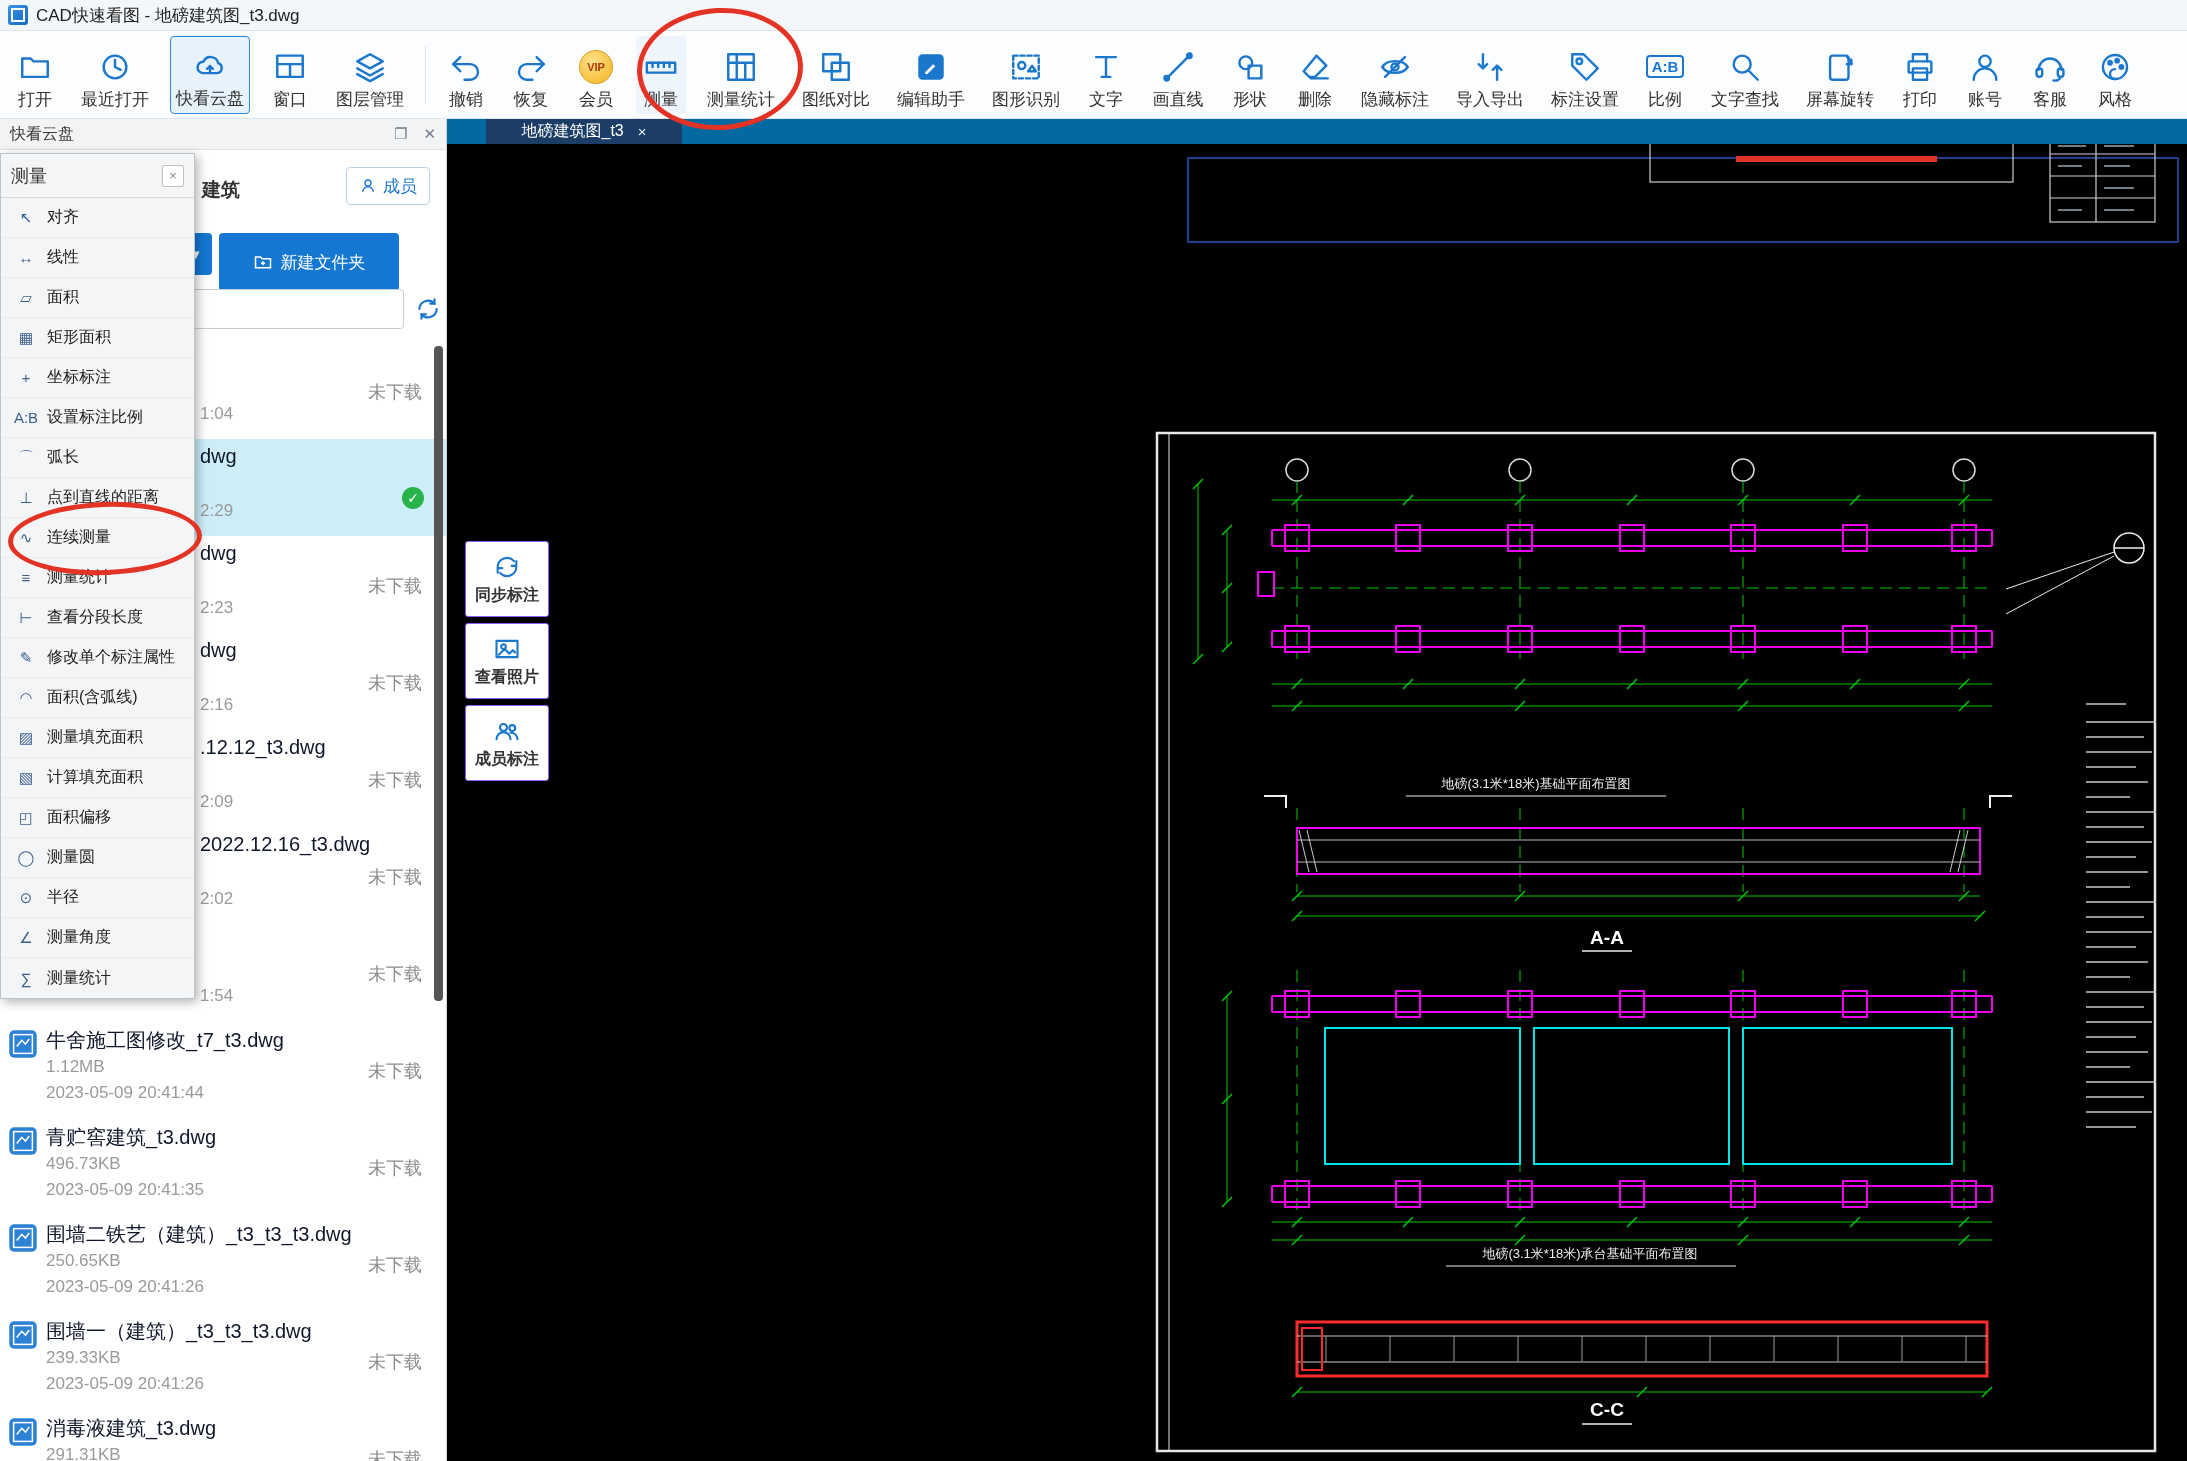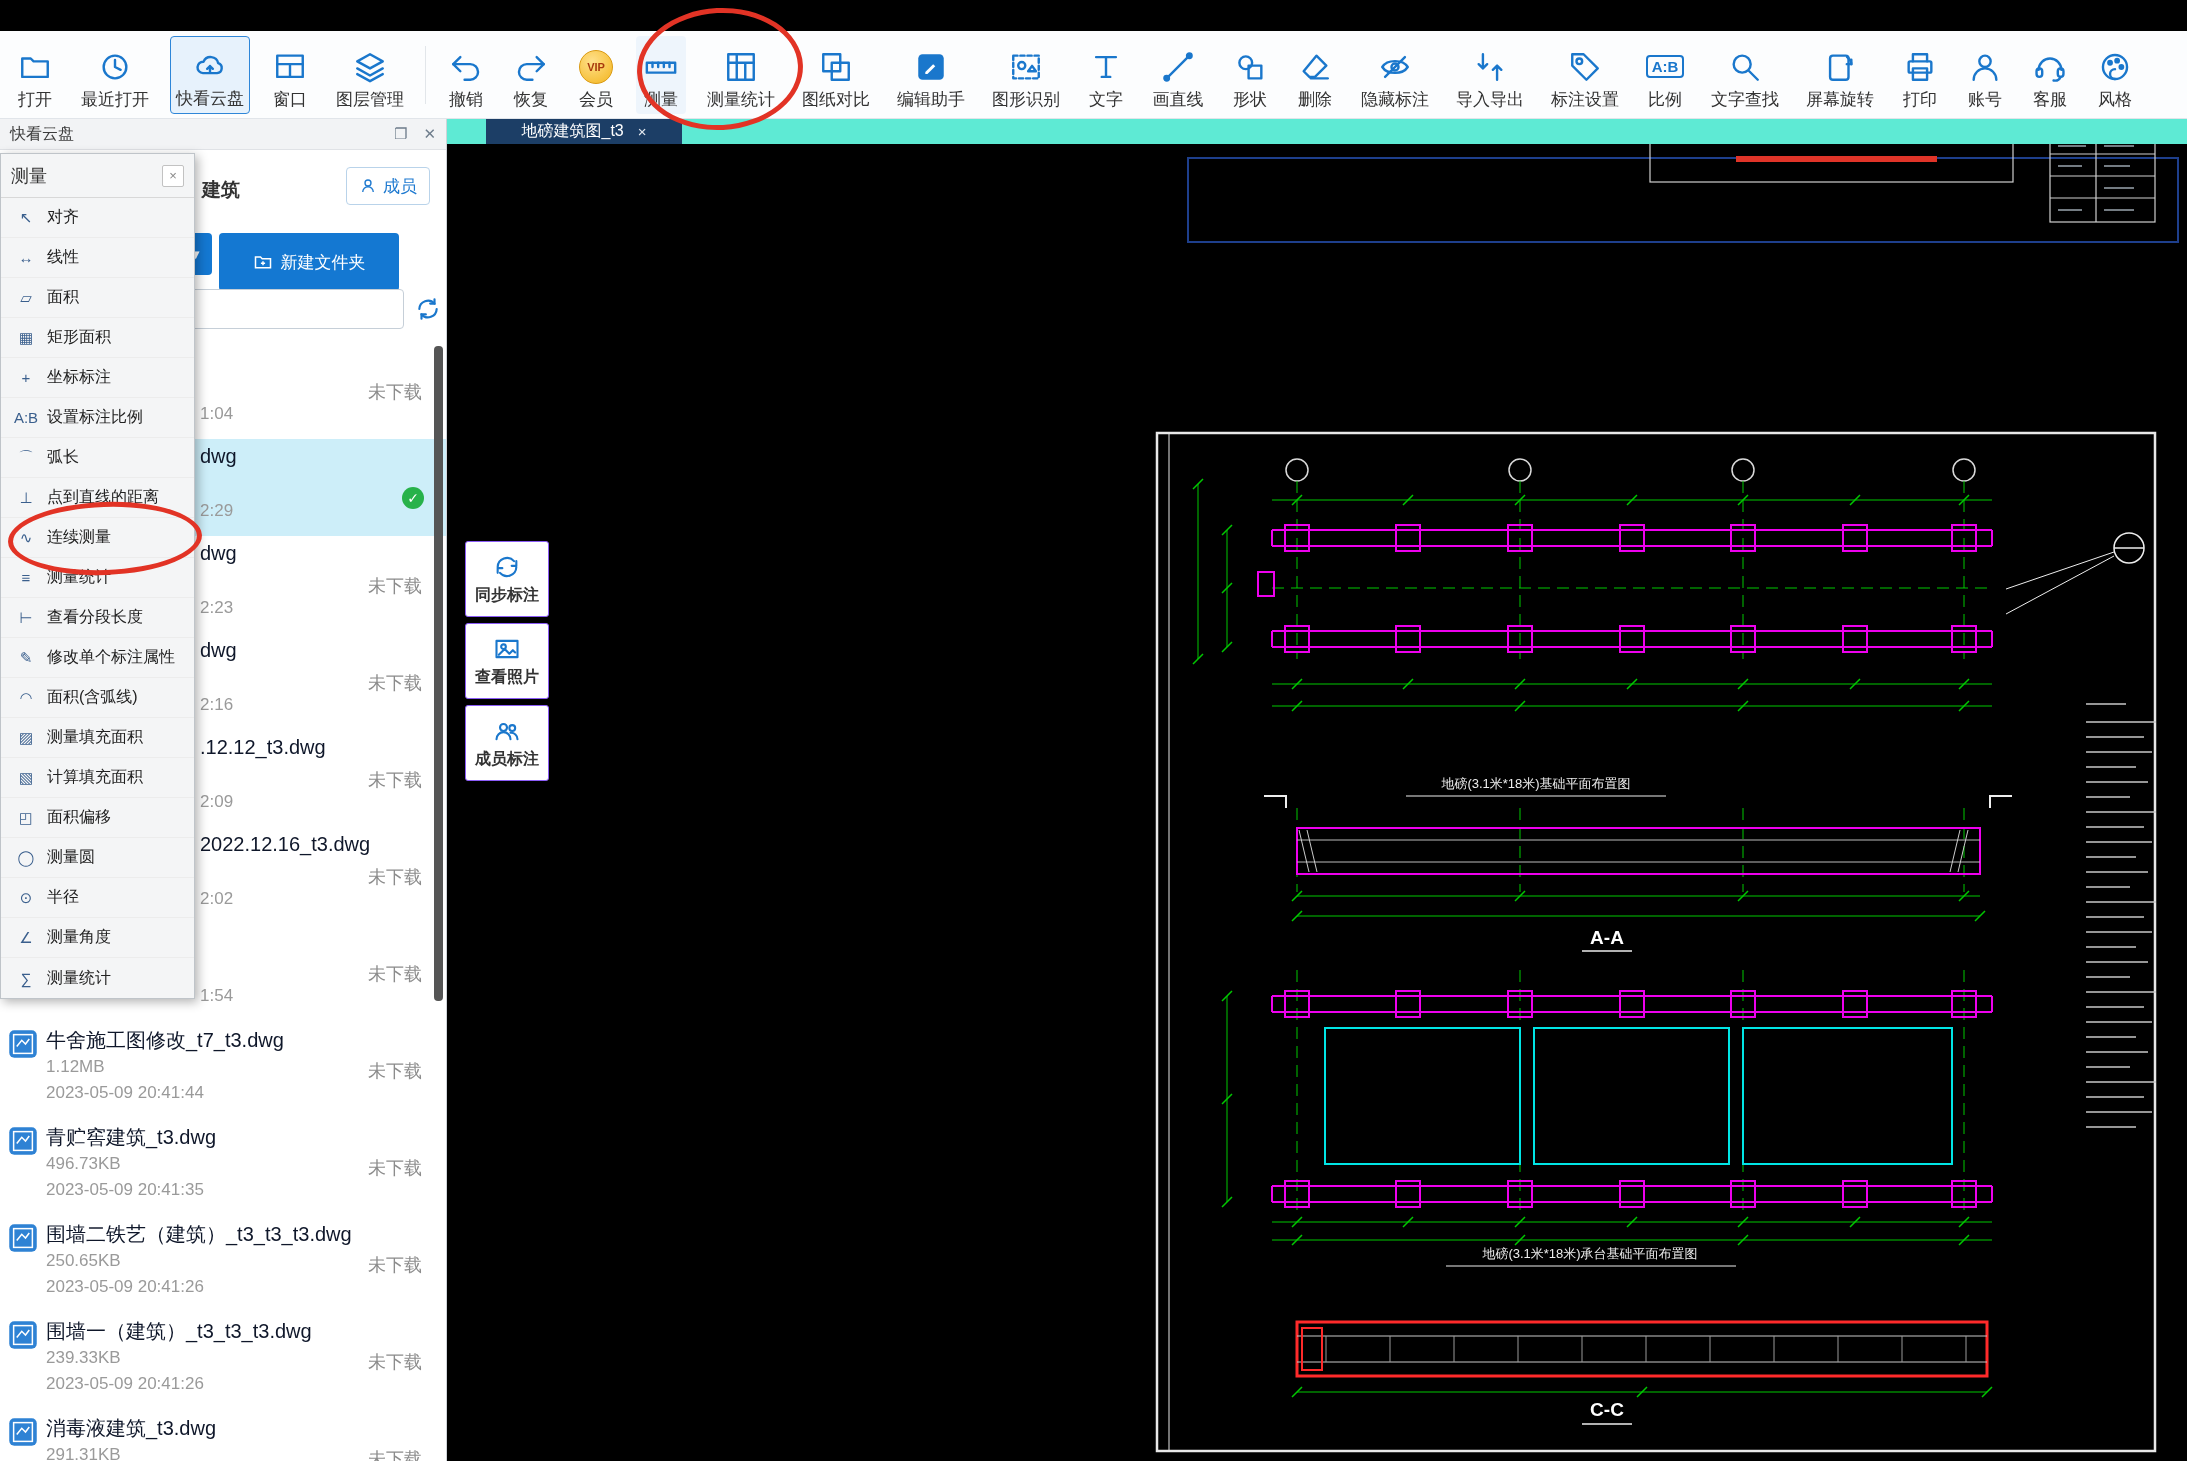--- a/index.html
+++ b/index.html
@@ -81,37 +81,41 @@
 
   
   .float-bar{position:absolute;left:465px;top:541px;width:84px;z-index:30;display:flex;flex-direction:column;gap:6px;}
   .fb-btn{height:74px;background:#fff;border:1px solid #8b5cf6;border-radius:3px;display:flex;flex-direction:column;
           align-items:center;justify-content:center;gap:4px;}
   .fb-btn svg{width:28px;height:28px;fill:none;stroke:#1a77cc;stroke-width:1.8;stroke-linecap:round;stroke-linejoin:round;}
   .fb-label{font-size:16px;font-weight:bold;color:#333;}
 
   
   .canvas{position:absolute;left:446px;top:119px;right:0;bottom:0;background:#000;}
-  .tabstrip{position:absolute;left:0;top:0;width:100%;height:25px;background:#5eead4;}
+  .tabstrip{position:absolute;left:0;top:0;width:100%;height:25px;background:#0369a1;}
   .dtab{position:absolute;left:40px;top:0;width:196px;height:25px;background:#1c3e66;color:#fff;
         display:flex;align-items:center;justify-content:center;gap:14px;font-size:16px;}
   .dtab .tclose{font-size:15px;color:#e6ecf2;}
   .cad{position:absolute;left:0;top:25px;}
   svg text{font-family:"Liberation Sans","DejaVu Sans",sans-serif;}
 
   
   .anno{position:absolute;border:5px solid #e23325;border-radius:50%;z-index:60;pointer-events:none;}
   .anno-toolbar{left:637px;top:8px;width:156px;height:112px;transform:rotate(-3deg);}
   .anno-menu{left:8px;top:502px;width:184px;height:63px;transform:rotate(-2deg);}
 </style>
 </head>
 <body>
 
 <div class="screen">
 
+  <div class="titlebar">
+    <span class="applogo"></span>
+    <span class="ttext">CAD快速看图 - 地磅建筑图_t3.dwg</span>
+  </div>
 
   <div class="toolbar">
     <div class="tbtn w2">
       <span class="ticon">
           <svg viewBox="0 0 24 24">
             <path d="M3 6h6l2 2h10v11H3z"></path>
           </svg>
         </span>
       <span class="tlabel">打开</span>
     </div>

